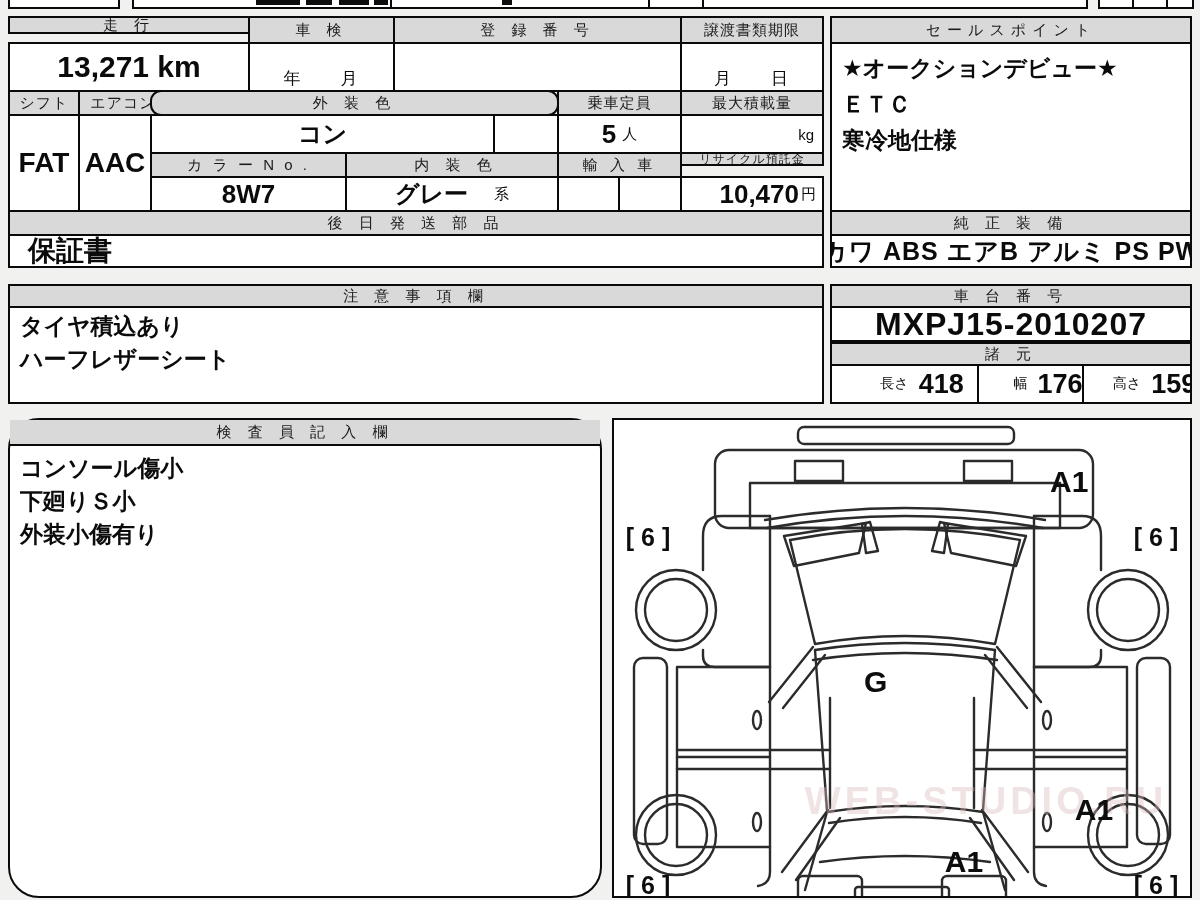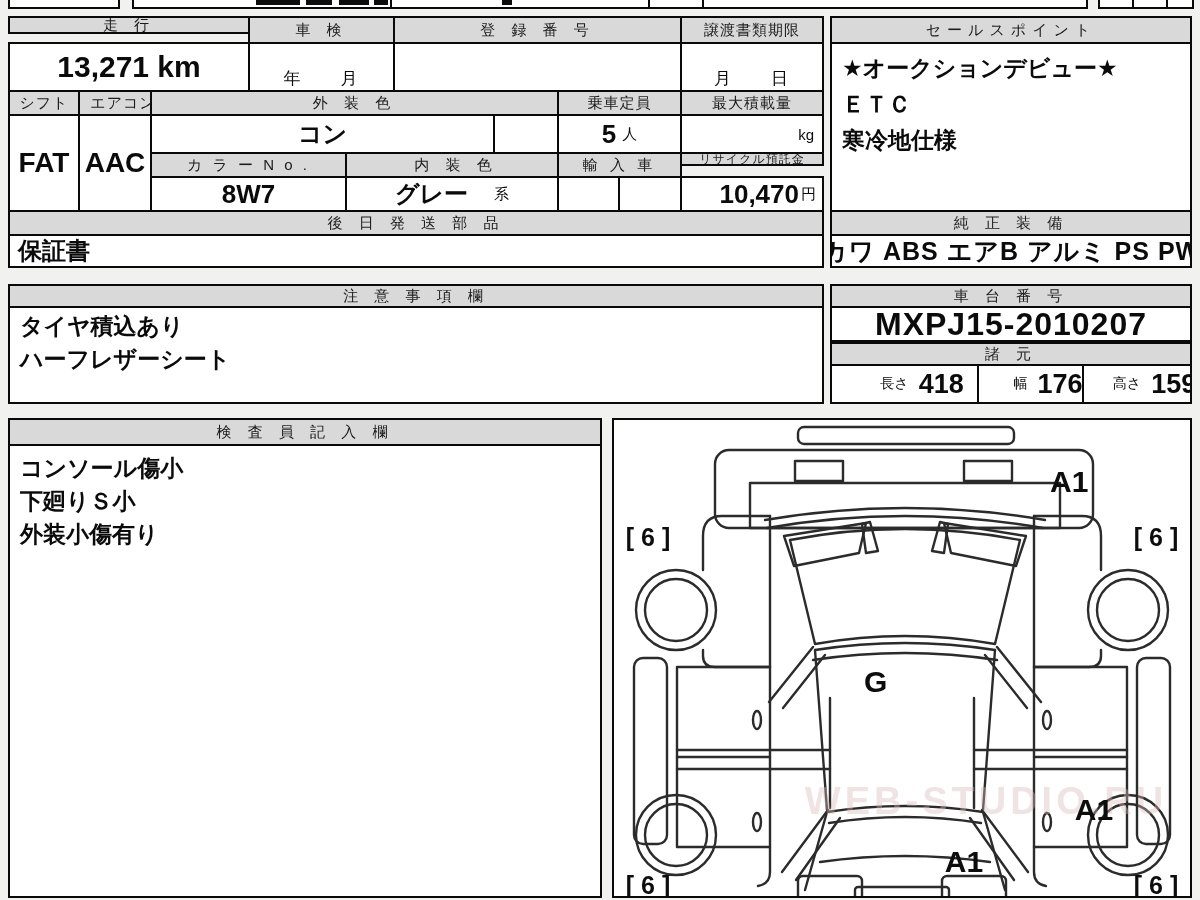--- a/index.html
+++ b/index.html
@@ -66,21 +66,21 @@
   <div class="cell val smalltext" style="left:680px;top:42px;width:144px;height:50px;">
       <span>月　　日</span>
     </div>
 
   <div class="cell hdr tight" style="left:8px;top:90px;width:72px;height:26px;">
       <span>シフト</span>
     </div>
   <div class="cell hdr tight" style="left:78px;top:90px;width:90px;height:26px;">
       <span>エアコン</span>
     </div>
-  <div class="cell hdr" style="left:150px;top:90px;width:409px;height:26px;">
+  <div class="cell hdr" style="left:150px;top:90px;width:409px;height:26px;border-radius:11px;">
       <span>外 装 色</span>
     </div>
   <div class="cell hdr tight" style="left:557px;top:90px;width:125px;height:26px;">
       <span>乗車定員</span>
     </div>
   <div class="cell hdr tight" style="left:680px;top:90px;width:144px;height:26px;">
       <span>最大積載量</span>
     </div>
 
   <div class="cell val" style="left:8px;top:114px;width:72px;height:98px;font-size:28px;">
@@ -125,21 +125,21 @@
   <div class="cell" style="left:557px;top:176px;width:63px;height:36px;"></div>
   <div class="cell" style="left:618px;top:176px;width:64px;height:36px;"></div>
   <div class="cell val right" style="left:680px;top:176px;width:144px;height:36px;font-size:26px;padding-right:6px;">
       <span>10,470</span>
       <span class="unit" style="margin-left:2px;">円</span>
     </div>
 
   <div class="cell hdr" style="left:8px;top:210px;width:816px;height:26px;">
       <span>後 日 発 送 部 品</span>
     </div>
-  <div class="cell val left" style="left:8px;top:234px;width:816px;height:34px;font-size:24px;padding-left:8px;">
+  <div class="cell val left" style="left:8px;top:234px;width:816px;height:34px;font-size:28px;padding-left:18px;">
       <span>保証書</span>
     </div>
 
   <div class="cell hdr" style="left:830px;top:16px;width:362px;height:28px;">
       <span>セールスポイント</span>
     </div>
   <div class="cell" style="left:830px;top:42px;width:362px;height:170px;">
     <div class="lines">
       <div>★オークションデビュー★</div>
       <div>ＥＴＣ</div>
@@ -180,21 +180,21 @@
     </div>
   <div class="cell val" style="left:977px;top:364px;width:107px;height:40px;font-size:27px;">
       <span class="speclabel">幅</span>
       <span>176</span>
     </div>
   <div class="cell val" style="left:1082px;top:364px;width:110px;height:40px;font-size:27px;">
       <span class="speclabel">高さ</span>
       <span>159</span>
     </div>
 
-  <div class="cell" style="left:8px;top:418px;width:594px;height:480px;">
+  <div class="cell" style="left:8px;top:418px;width:594px;height:480px;border-radius:31px;">
     <div class="hdr" style="position:absolute;left:0;top:0;right:0;height:24px;border-bottom:2px solid #0a0a0a;">
         <span>検 査 員 記 入 欄</span>
       </div>
     <div class="lines" style="margin-top:26px;line-height:33px;">
       <div>コンソール傷小</div>
       <div>下廻りＳ小</div>
       <div>外装小傷有り</div>
     </div>
   </div>
 

